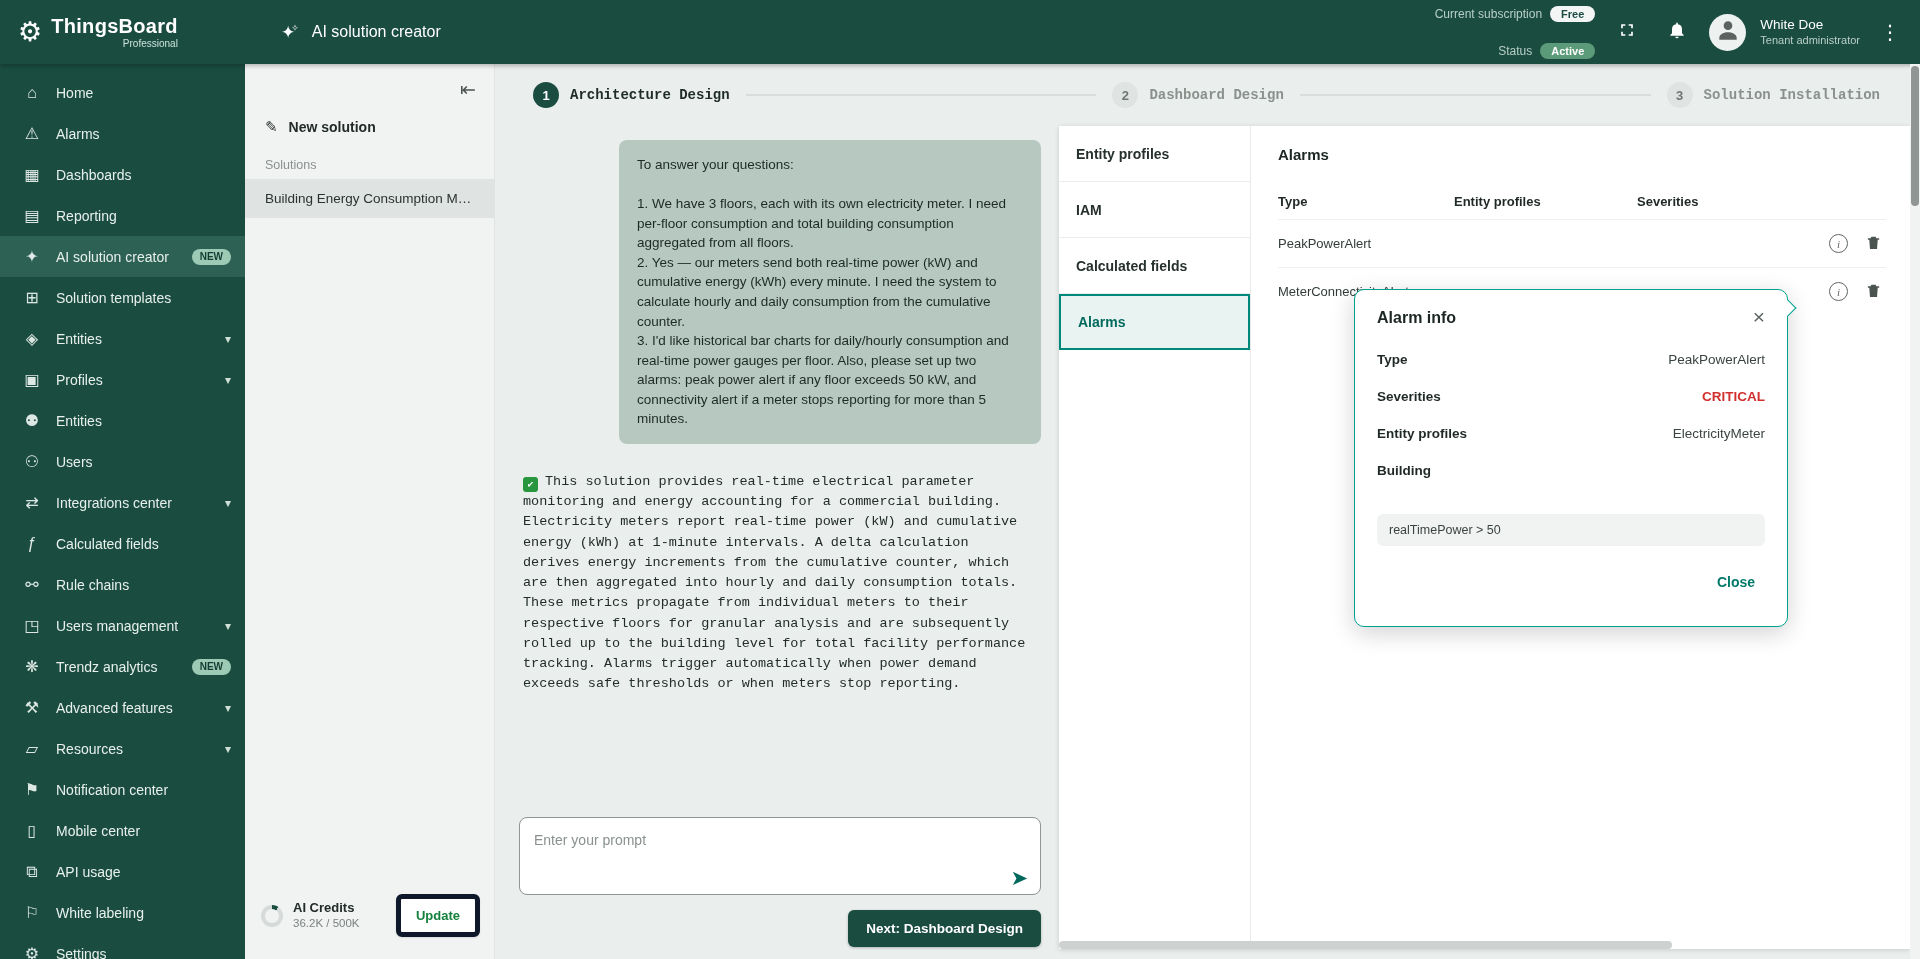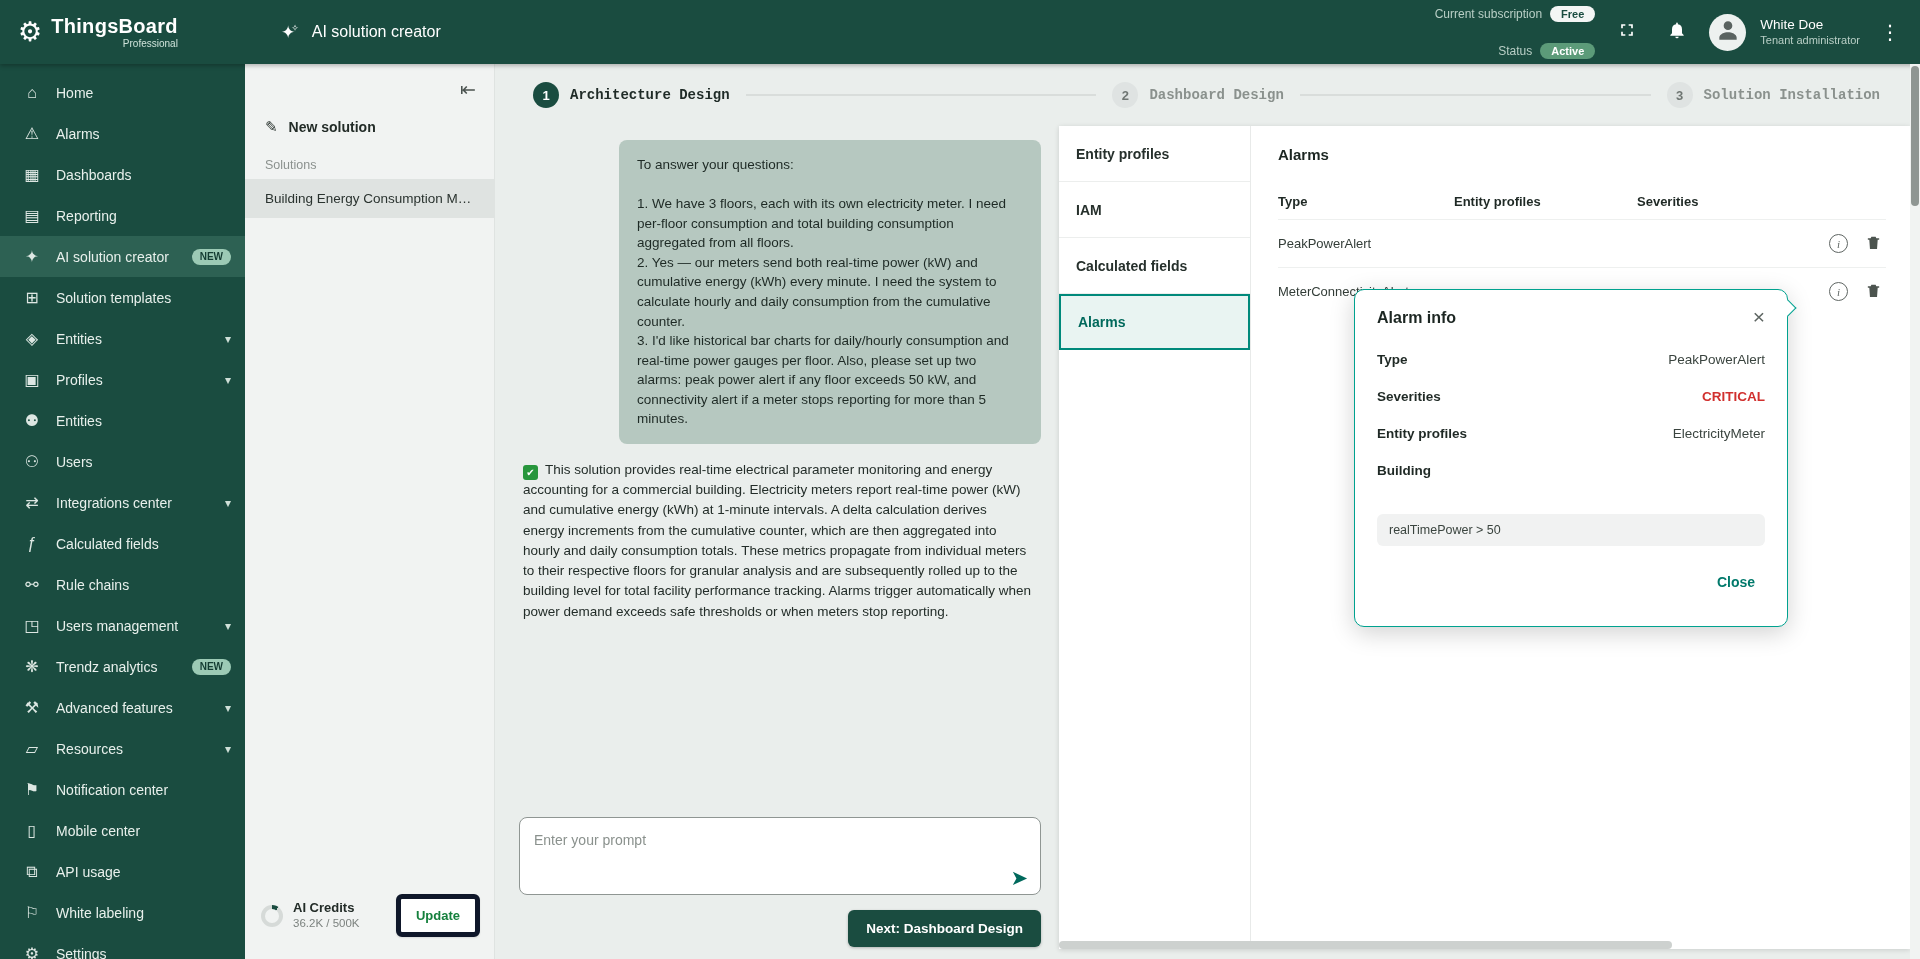--- a/index.html
+++ b/index.html
@@ -69,21 +69,21 @@
   .step-label { font-size:14px; color:#8a918d; font-weight:600;font-family:Liberation Mono, monospace; }
   .step.active .step-label { color:#1f2b27; font-weight:700; }
   .step-line { flex:1; height:2px; background:#d9dddb; }
 
   .content-row { flex:1; display:flex; min-height:0; }
 
   
   .chat-col { width:564px; flex:0 0 564px; display:flex; flex-direction:column; padding:0 18px 12px 24px; position:relative; min-height:0; }
   .chat-scroll { flex:1; overflow:hidden; padding-top:14px; position:relative; }
   .user-bubble { margin-left:100px; background:var(--bubble,#b6c8c0); border-radius:8px; padding:15px 18px; font-size:13.5px; line-height:1.45; color:#1e2a25; white-space:pre-line; }
-  .assistant-msg { margin:16px 10px 0 4px; font-size:13.5px; line-height:1.5; color:#232d29; }
+  .assistant-msg { margin:28px 10px 0 4px; font-size:13.5px; line-height:1.5; color:#232d29;font-family:Liberation Mono, monospace; }
   .check-badge { display:inline-flex; width:15px; height:15px; background:#27963c; color:#fff; border-radius:3px; align-items:center; justify-content:center; font-size:10px; margin-right:7px; vertical-align:-2px; }
   .prompt-box { flex:0 0 78px; border:1px solid #8f9693; border-radius:8px; background:#fff; position:relative; margin-top:14px; }
   .prompt-box textarea { width:100%; height:100%; border:none; outline:none; resize:none; background:transparent; padding:14px 40px 14px 14px; font-size:14px; font-family:"Liberation Sans","DejaVu Sans",sans-serif; color:#1f2b27; }
   .prompt-box textarea::placeholder { color:#8a918d; }
   .send-btn { position:absolute; right:12px; bottom:6px; color:#00695c; font-size:21px; cursor:pointer; line-height:1; }
   .next-row { display:flex; justify-content:flex-end; margin-top:15px; }
   .next-btn { background:var(--brand,#1a4c40); color:#fff; border:none; border-radius:6px; padding:11px 18px; font-size:13.5px; font-weight:700; cursor:pointer; box-shadow:0 1px 3px rgba(0,0,0,.25); }
 
   
   .overview-panel { flex:1; background:#fff; margin:0 10px 10px 0; box-shadow:0 1px 5px rgba(0,0,0,.14); display:flex; flex-direction:column; position:relative; min-width:0; }

